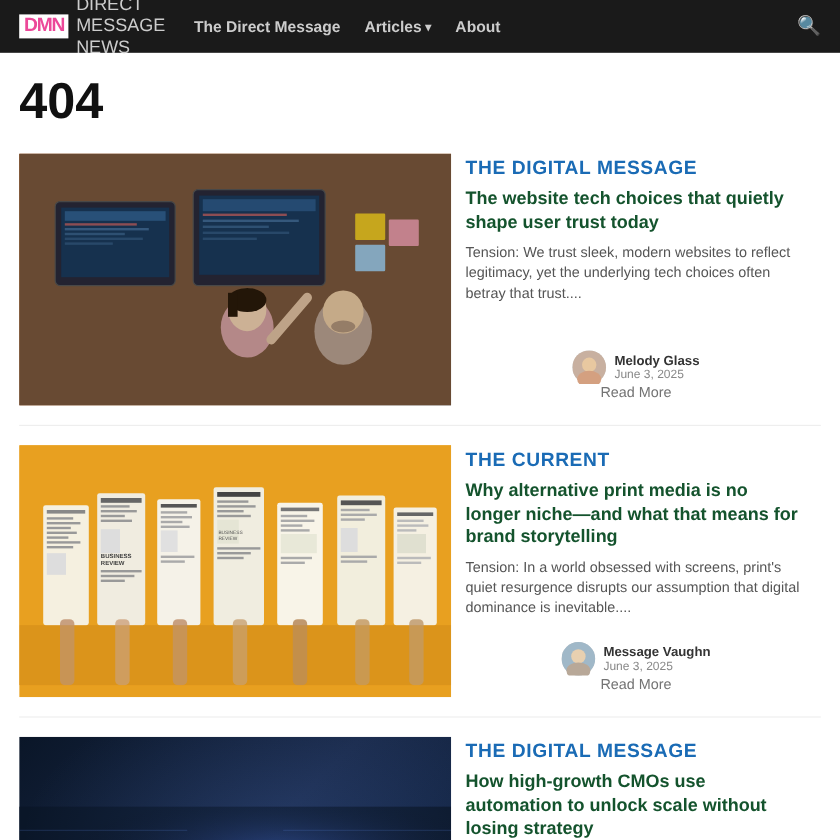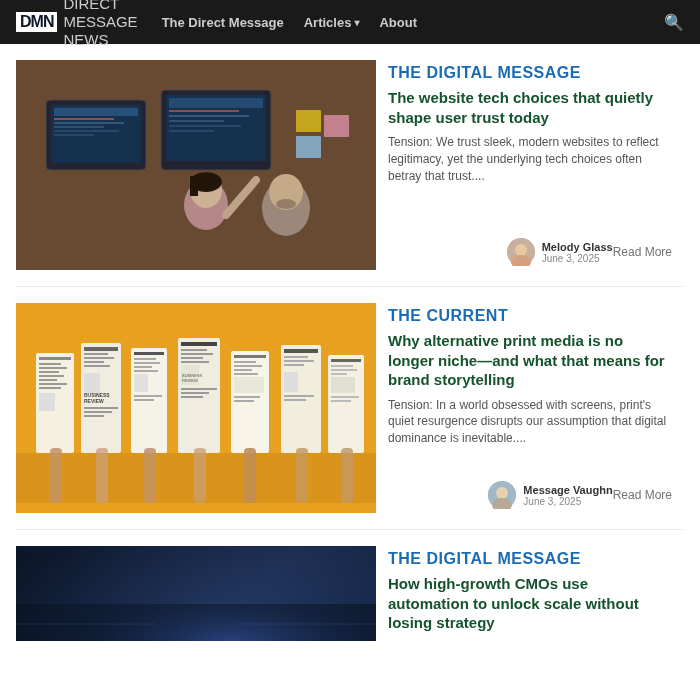--- a/index.html
+++ b/index.html
@@ -13,21 +13,21 @@
       padding: 0 16px;
       height: 44px;
     }
     .nav-logo {
       display: flex;
       align-items: center;
       margin-right: 24px;
     }
     .logo-box {
       background: #fff;
-      color: #0f172a;
+      color: #ec4899;
       font-weight: 900;
       font-size: 16px;
       padding: 2px 4px;
       letter-spacing: -1px;
       margin-right: 6px;
       line-height: 1;
     }
     .logo-text {
       color: #ccc;
       font-size: 15px;
@@ -116,22 +116,23 @@
     .article-excerpt {
       font-size: 12px;
       color: #555;
       line-height: 1.4;
       margin-bottom: 10px;
       flex: 1;
     }
     .article-meta {
       display: flex;
       align-items: center;
-      justify-content: flex-end;
+      justify-content: center;
       margin-top: auto;
+      flex-direction: column;
     }
     .author-info {
       display: flex;
       align-items: center;
       gap: 7px;
     }
     .author-avatar-placeholder {
       width: 28px;
       height: 28px;
       border-radius: 50%;
@@ -234,20 +235,21 @@
       <a href="#">About</a>
     </li>
   </ul>
   <button class="nav-search">
     <span>🔍</span>
   </button>
 </nav>
 
 <div class="page">
 
+  <h1 class="error-title">404</h1>
 
   <div class="article-card">
     <div class="article-image-placeholder">
       <div class="img-tech">
 
         <svg width="360" height="210" xmlns="http://www.w3.org/2000/svg" style="position:absolute;inset:0;">
 
           <rect width="360" height="210" fill="#8B5E3C"></rect>
           <rect width="360" height="210" fill="rgba(100,80,60,0.4)"></rect>
 

